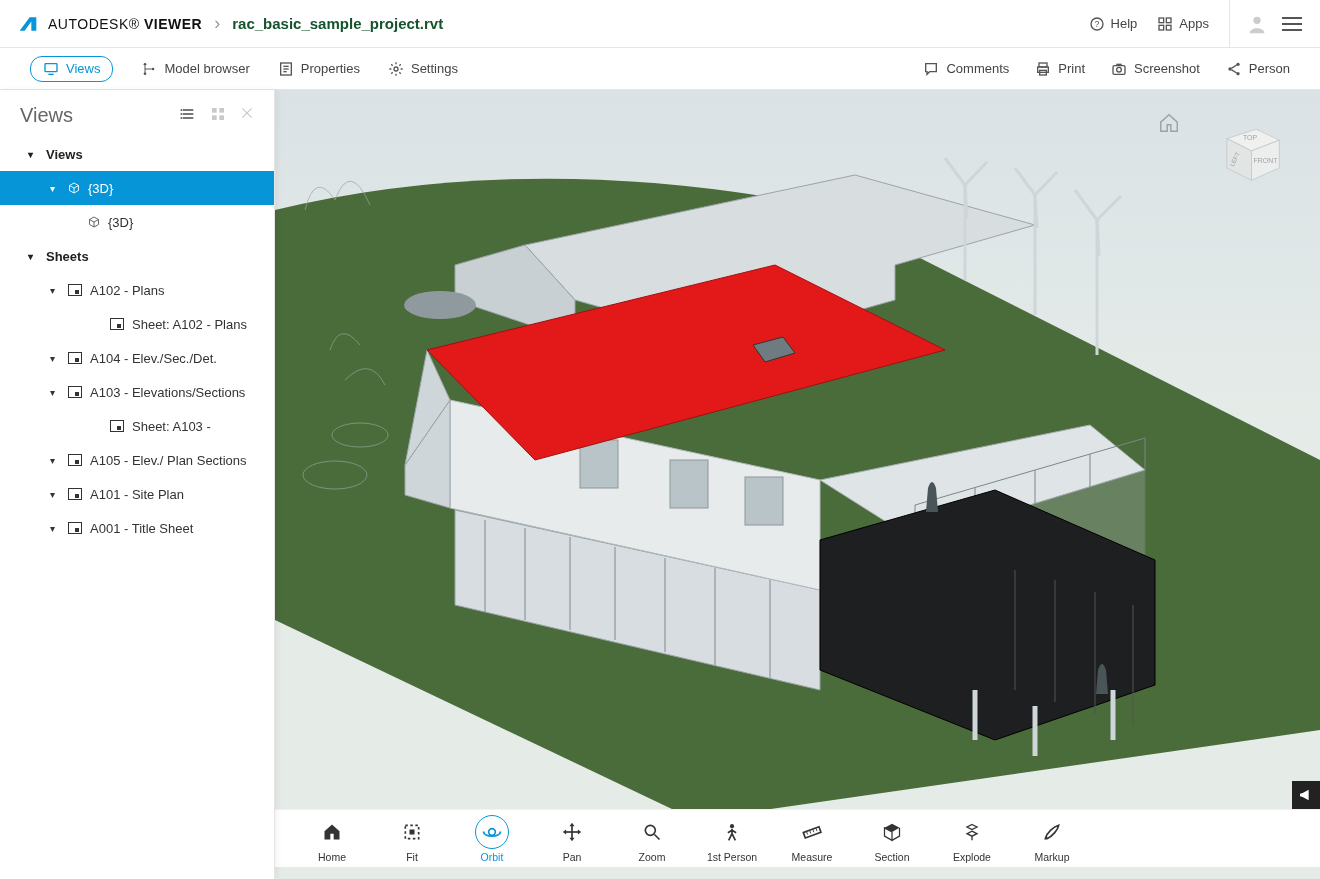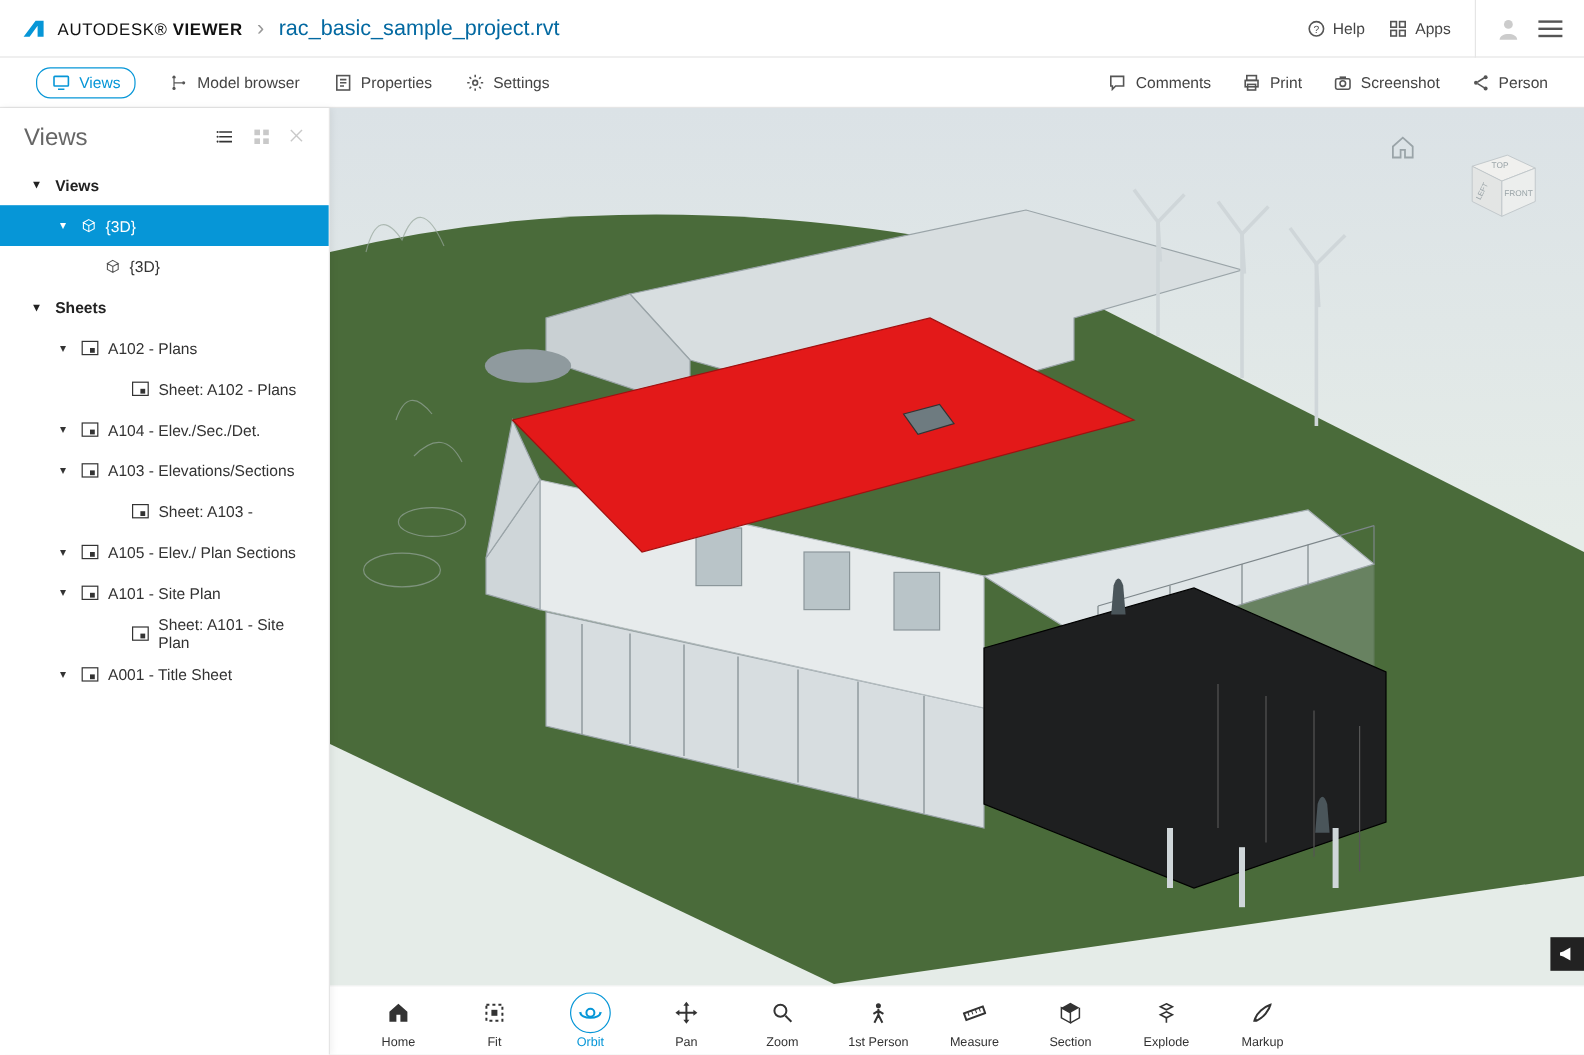--- a/index.html
+++ b/index.html
@@ -5,21 +5,21 @@
   * { box-sizing: border-box; margin: 0; padding: 0; font-family: Arial, Helvetica, sans-serif; }
   html, body { width: 1320px; height: 879px; overflow: hidden; background: #fff; color: #333; }
 
   
   .header { height: 48px; border-bottom: 1px solid #e5e5e5; display:flex; align-items:center; padding:0 18px; gap:12px; }
   .brand { display:flex; align-items:center; gap:10px; }
   .brand-logo { width:20px; height:20px; }
   .brand-text { font-size:14px; letter-spacing:.5px; color:#111; }
   .brand-text b { font-weight:700; }
   .breadcrumb-sep { color:#999; font-size:18px; }
-  .breadcrumb-file { color:#0369a1; font-size:18px; }
+  .breadcrumb-file { color:#14532d; font-size:15px;font-weight:bold; }
   .header-right { margin-left:auto; display:flex; align-items:center; gap:20px; }
   .hdr-btn { display:flex; align-items:center; gap:6px; font-size:13px; color:#444; cursor:pointer; }
   .menu-icon { width:20px; height:20px; display:flex; flex-direction:column; justify-content:space-between; padding:3px 0; }
   .menu-icon span { height:2px; background:#555; }
 
   
   .toolbar { height:42px; border-bottom:1px solid #e5e5e5; display:flex; align-items:center; padding:0 30px; gap:28px; font-size:13px; color:#444; }
   .tool-item { display:flex; align-items:center; gap:7px; cursor:pointer; }
   .tool-item.active { color:#0696d7; border:1px solid #0696d7; border-radius:12px; padding:4px 12px; }
   .toolbar-right { margin-left:auto; display:flex; gap:26px; }
@@ -47,21 +47,21 @@
   
   .viewport { flex:1; position:relative; background:linear-gradient(#dbe2e6 0%, #e5ece8 45%, #e5ece8 100%); overflow:hidden; }
   .viewport svg.scene { position:absolute; inset:0; width:100%; height:100%; }
 
   .home-badge { position:absolute; top:22px; right:140px; width:22px; height:22px; color:#888; cursor:pointer; }
   .viewcube { position:absolute; top:30px; right:30px; width:80px; height:68px; cursor:pointer; }
 
   .feedback-btn { position:absolute; right:0; bottom:70px; width:28px; height:28px; background:#222; color:#fff; display:flex; align-items:center; justify-content:center; cursor:pointer; }
 
   
-  .bottombar { position:absolute; bottom:0; left:0; right:0; height:58px; background:#fff; display:flex; align-items:center; justify-content:flex-start; padding-left:30px; gap:26px; border-top:1px solid rgba(0,0,0,0.05); }
+  .bottombar { position:absolute; bottom:12px; left:0; right:0; height:58px; background:#fff; display:flex; align-items:center; justify-content:flex-start; padding-left:30px; gap:26px; border-top:1px solid rgba(0,0,0,0.05); }
   .bb-item { display:flex; flex-direction:column; align-items:center; gap:2px; font-size:10.5px; color:#333; cursor:pointer; width:54px; }
   .bb-item.active { color:#0696d7; }
   .bb-item.active .bb-icon-wrap { border:1px solid #0696d7; border-radius:50%; }
   .bb-icon-wrap { width:34px; height:34px; display:flex; align-items:center; justify-content:center; }
   .bb-icon { width:20px; height:20px; }
 
   .icon { width:16px; height:16px; flex-shrink:0; }
 </style>
 </head>
 <body>
@@ -258,25 +258,20 @@
           <div class="tree-row lvl1">
             <span class="arrow">▾</span>
             <span class="file-ic"></span>
             <span>A105 - Elev./ Plan Sections</span>
           </div>
           <div class="tree-row lvl1">
             <span class="arrow">▾</span>
             <span class="file-ic"></span>
             <span>A101 - Site Plan</span>
           </div>
-          <div class="tree-row lvl3">
-            <span class="arrow"></span>
-            <span class="file-ic"></span>
-            <span>Sheet: A101 - Site Plan</span>
-          </div>
           <div class="tree-row lvl1">
             <span class="arrow">▾</span>
             <span class="file-ic"></span>
             <span>A001 - Title Sheet</span>
           </div>
         </div>
     </div>
   </div>
 
   <div class="viewport">

